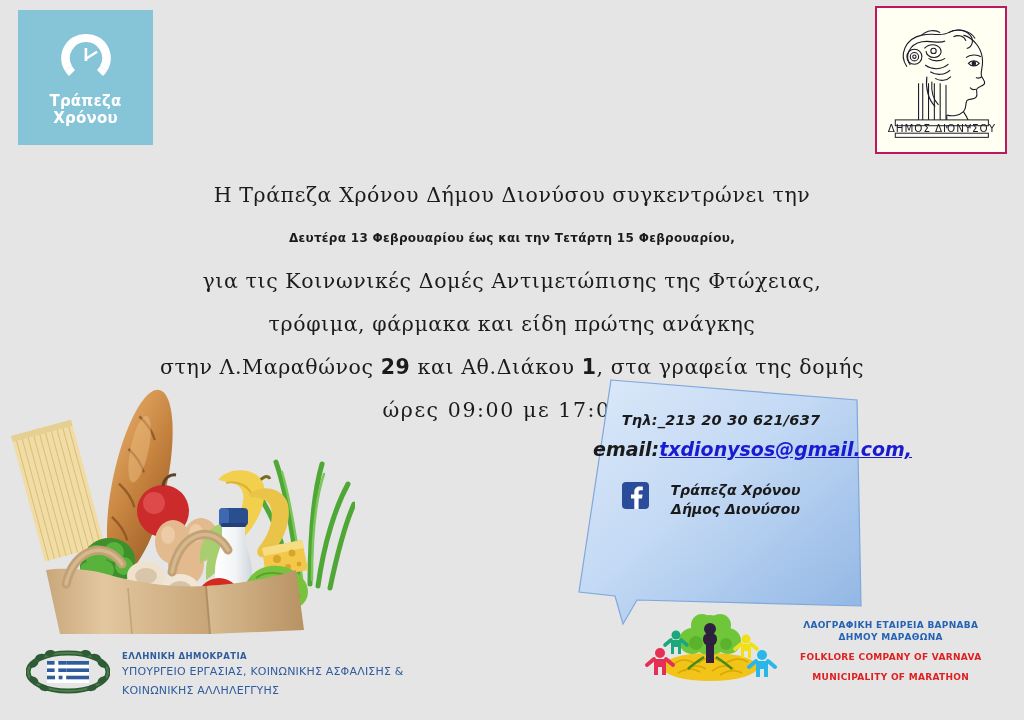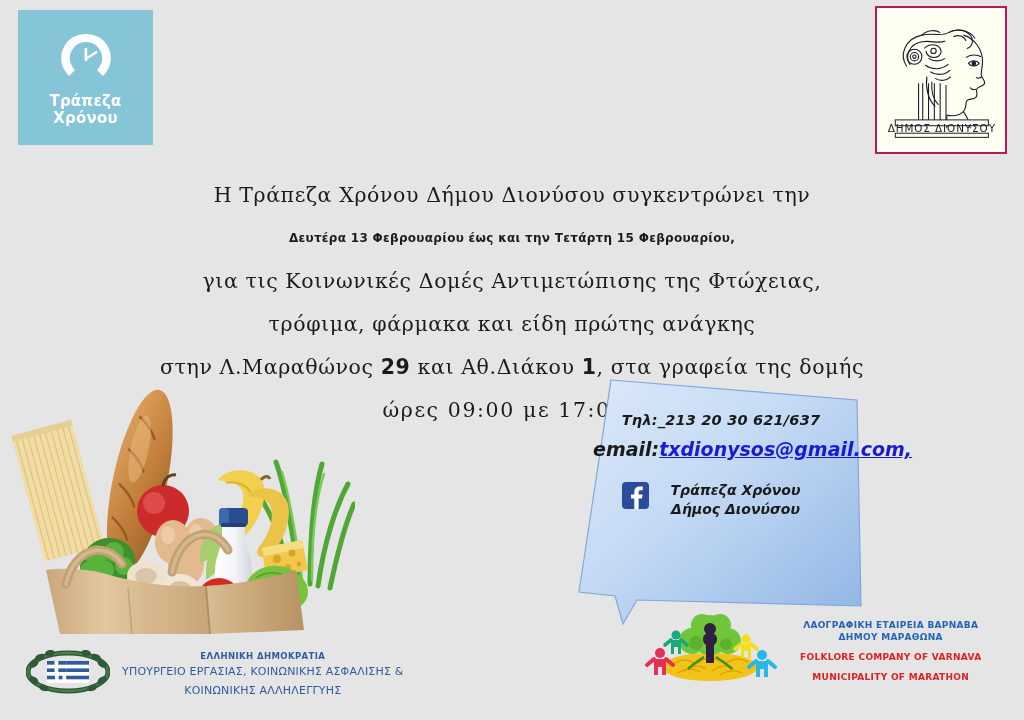--- a/index.html
+++ b/index.html
@@ -164,21 +164,21 @@
   #ministry-logo {
     position: absolute;
     left: 26px;
     top: 650px;
     display: flex;
     align-items: flex-start;
     gap: 12px;
   }
   #ministry-logo .emblem { width: 84px; height: 44px; flex: 0 0 auto; }
   #ministry-logo .emblem svg { display:block; width:100%; height:100%; }
-  #ministry-logo .ml-text { padding-top: 1px; text-align: center; }
+  #ministry-logo .ml-text { padding-top: 1px; }
   .ml-small {
     font-family: "DejaVu Sans", sans-serif;
     font-weight: bold;
     font-size: 8.5px;
     color: #2F5C9E;
     letter-spacing: .4px;
     line-height: 11px;
   }
   .ml-big {
     font-family: "DejaVu Sans", sans-serif;

